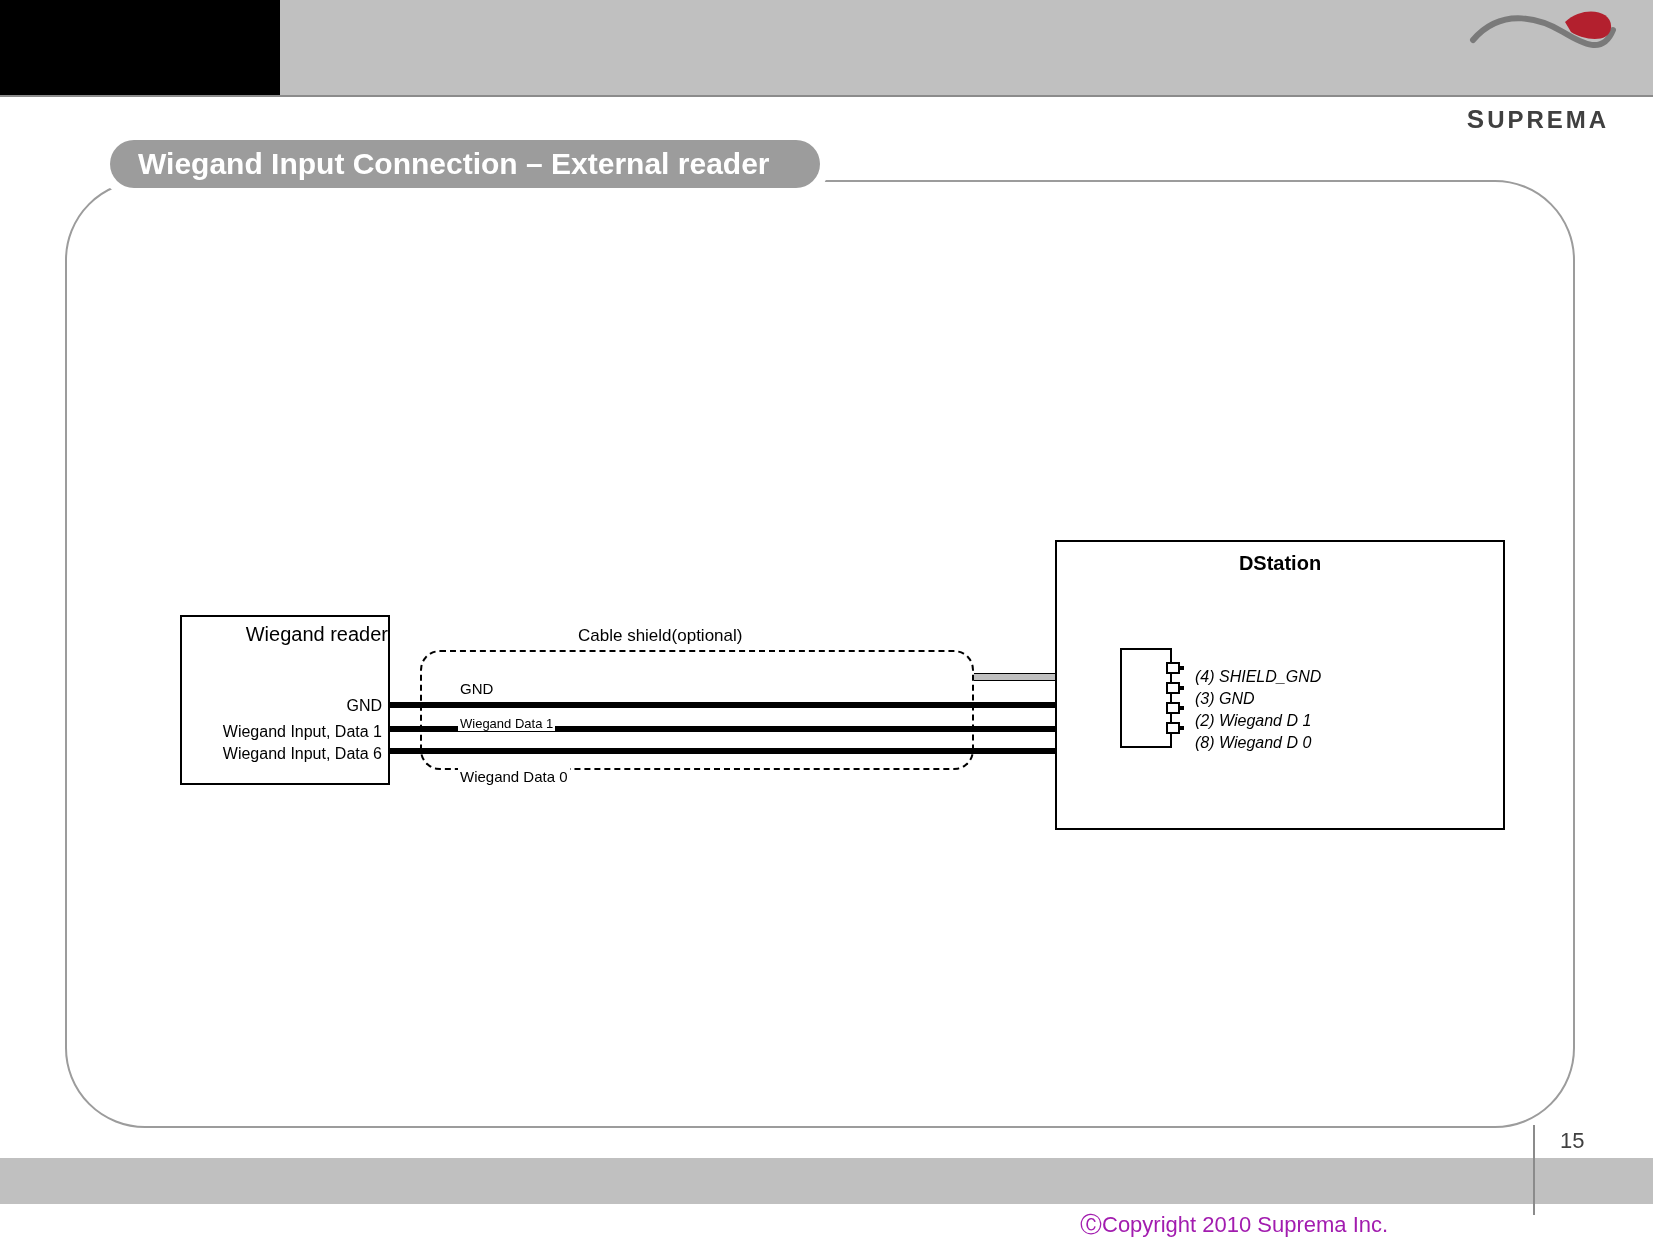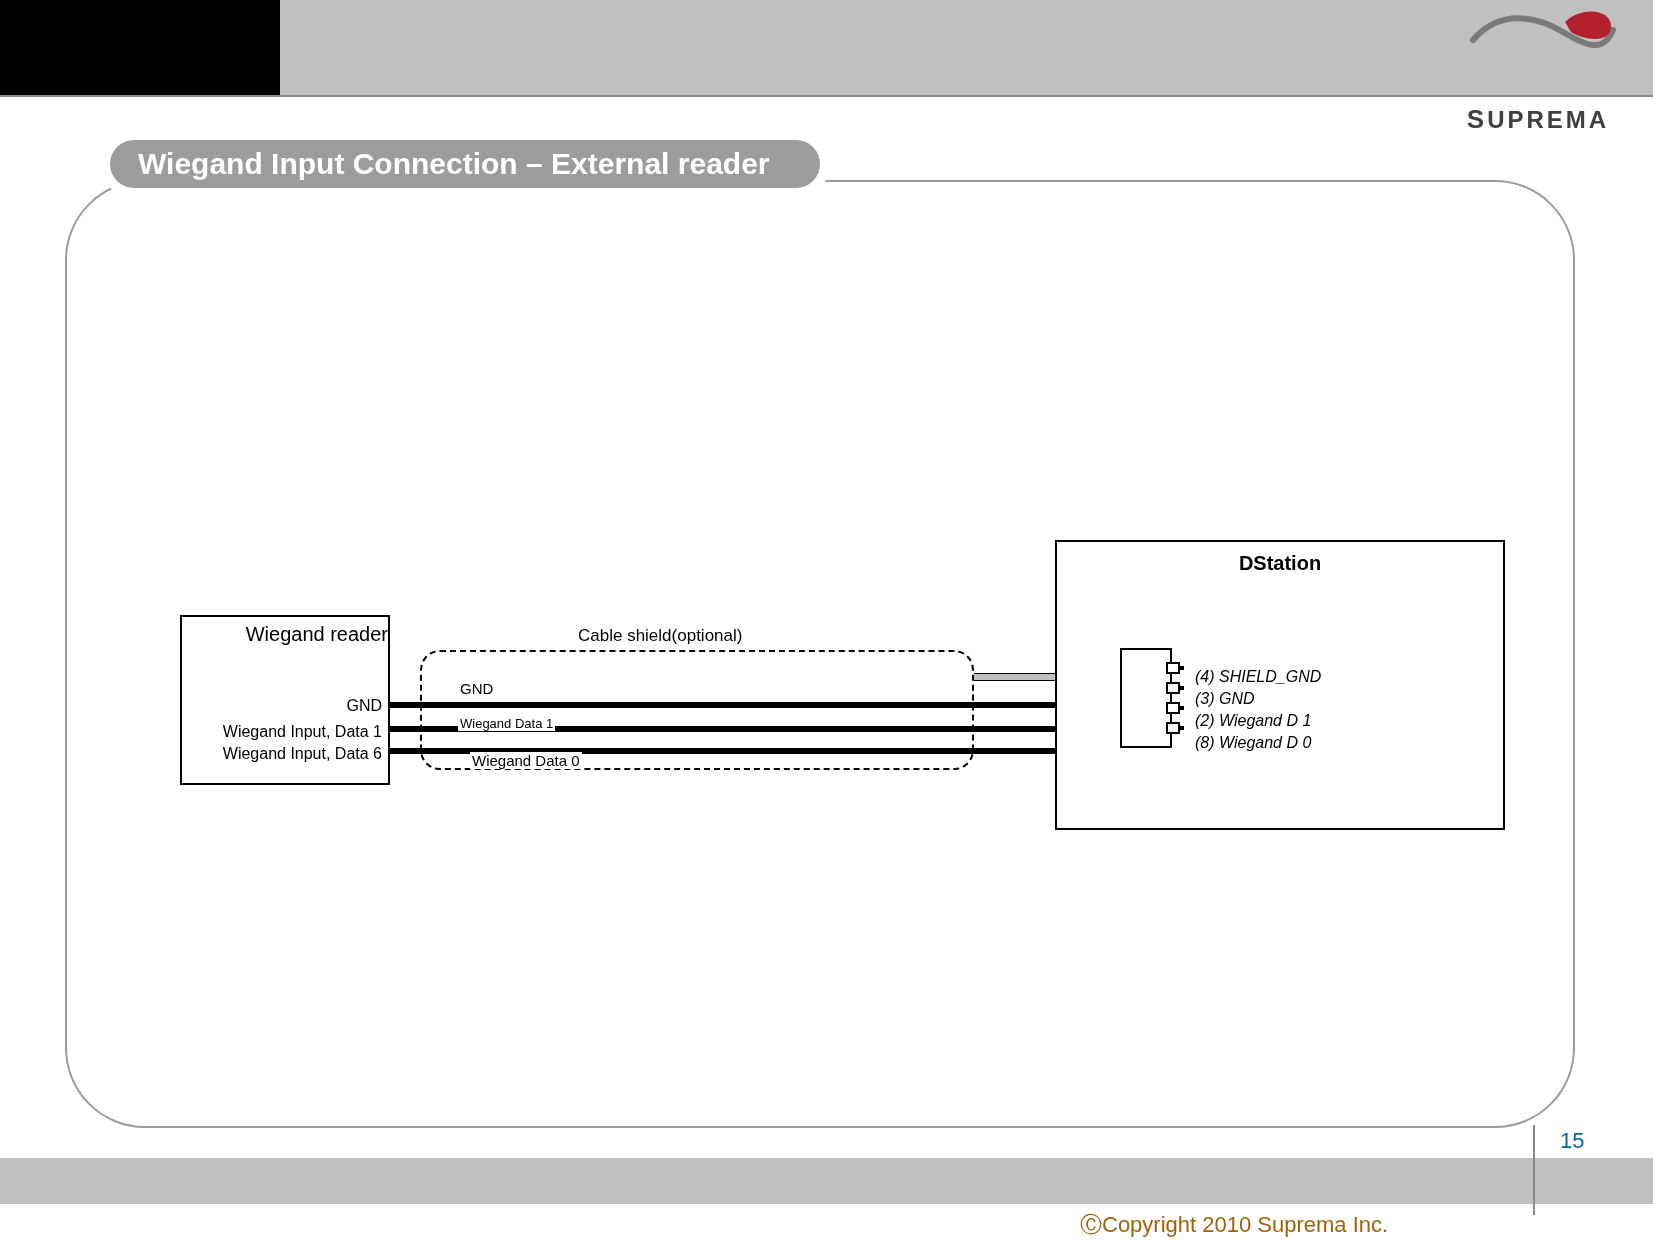--- a/index.html
+++ b/index.html
@@ -232,28 +232,28 @@
     top: 1125px;
     width: 2px;
     height: 90px;
     background: #8b8b8b;
   }
   .page-num {
     position: absolute;
     left: 1560px;
     top: 1128px;
     font-size: 22px;
-    color: #0369a1;
+    color: #404040;
   }
   .copyright {
     position: absolute;
     left: 1080px;
     top: 1210px;
     font-size: 22px;
-    color: #a16207;
+    color: #a21caf;
   }
 </style>
 </head>
 <body>
 
 <div class="header">
   <div class="header-black"></div>
   <div class="logo-wrap">
     <svg width="170" height="44" viewBox="0 0 170 44">
       <path d="M20 30 C 50 -5, 90 10, 110 22 C 130 34, 150 45, 160 20" stroke="#7a7a7a" stroke-width="6" fill="none" stroke-linecap="round"></path>
@@ -285,21 +285,21 @@
   <div class="shield-label">Cable shield(optional)</div>
 
   <div class="wire-thin" style="left:864px; top:133px; width:146px;"></div>
 
   <div class="wire" style="left:280px; top:162px; width:730px;"></div>
   <div class="wire" style="left:280px; top:186px; width:730px;"></div>
   <div class="wire" style="left:280px; top:208px; width:730px;"></div>
 
   <div class="wire-label" style="left:348px; top:140px;">GND</div>
   <div class="wire-label" style="left:348px; top:176px; font-size:13px;">Wiegand Data 1</div>
-  <div class="wire-label" style="left:348px; top:212px;margin-left:12px;">Wiegand Data 0</div>
+  <div class="wire-label" style="left:348px; top:228px;">Wiegand Data 0</div>
 
   <div class="dstation-box">
     <div class="dstation-title">DStation</div>
   </div>
 
   <div class="connector">
     <div class="pin-slot" style="top:12px">
         <div class="nub"></div>
       </div>
     <div class="pin-slot" style="top:32px">

